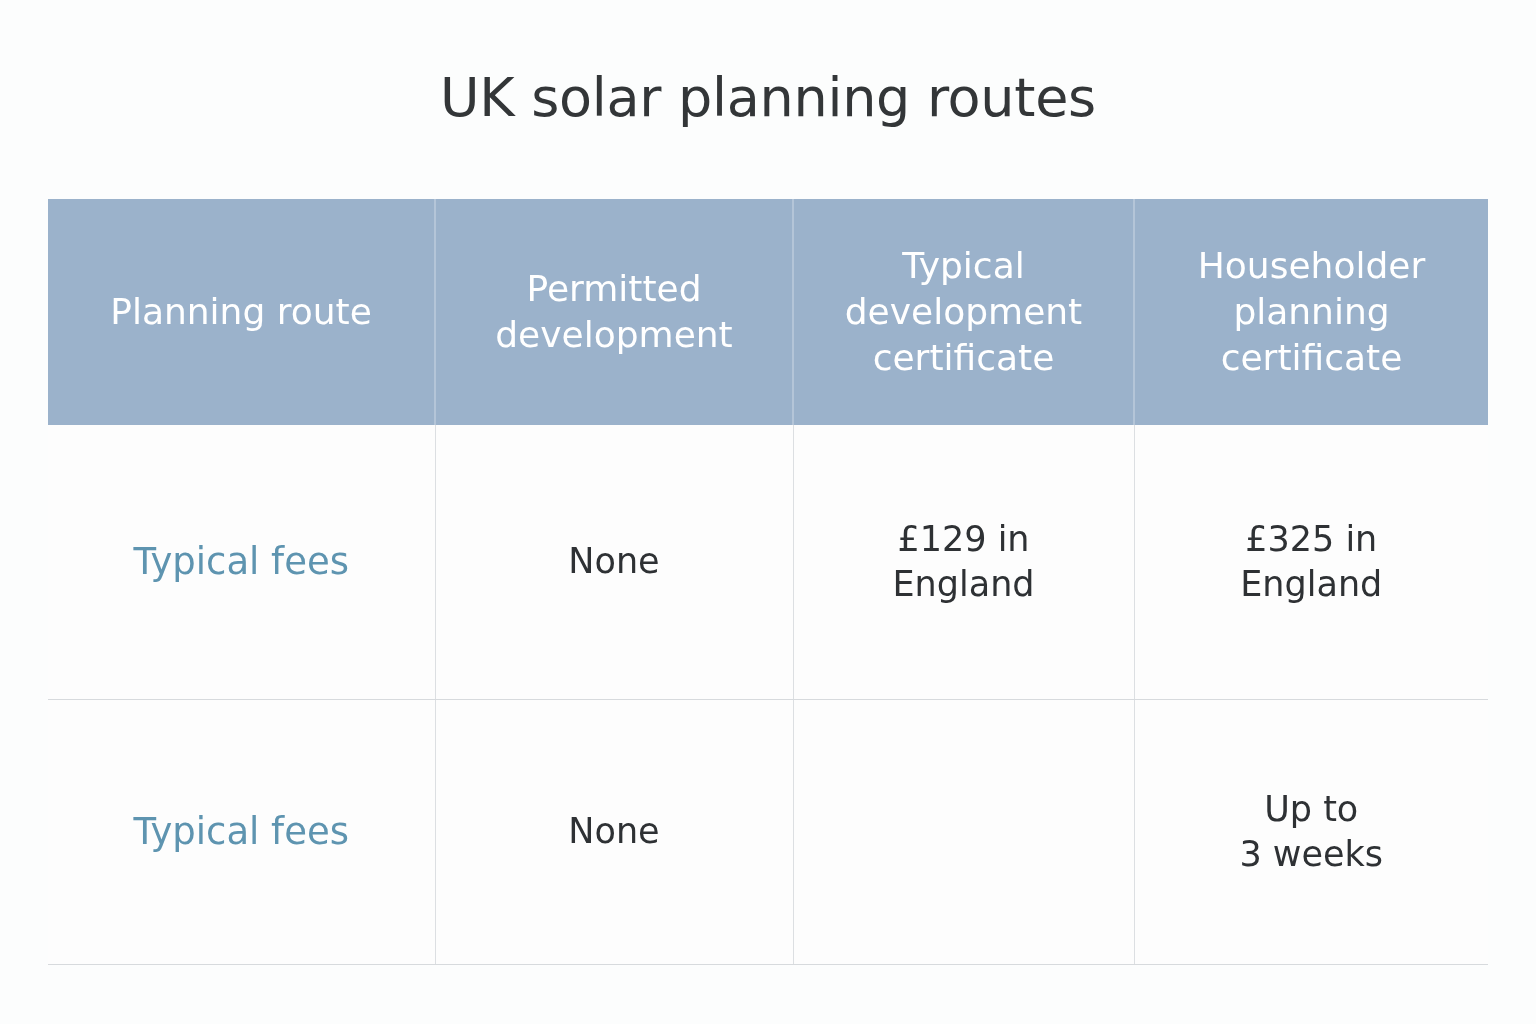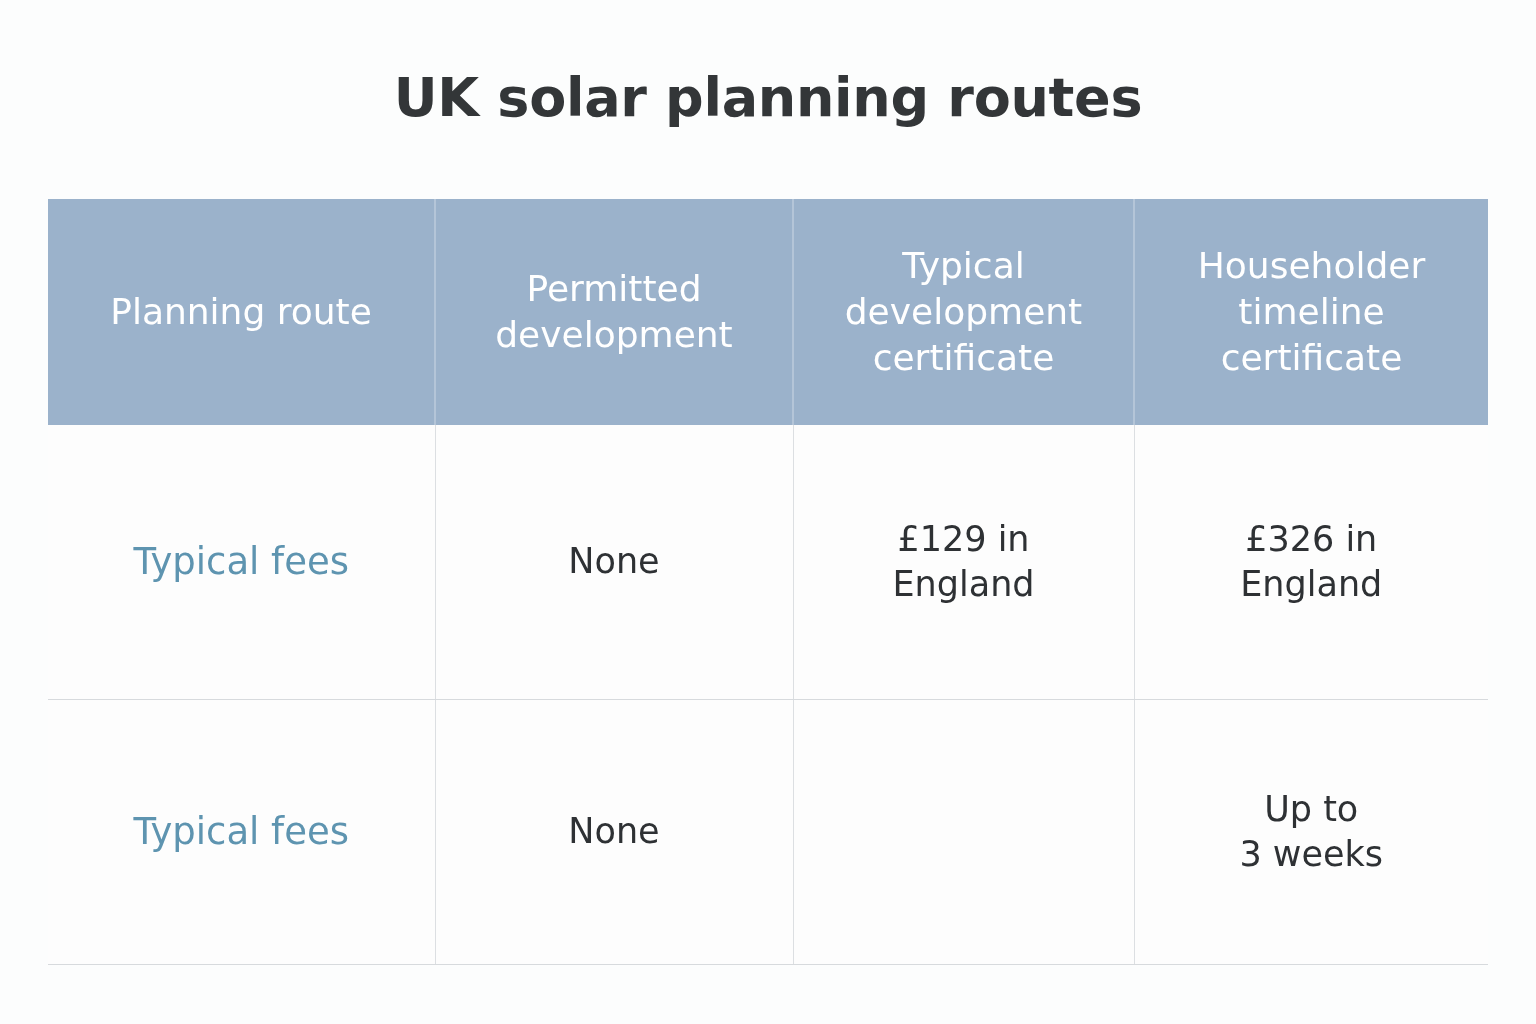--- a/index.html
+++ b/index.html
@@ -23,21 +23,21 @@
   }
 
   .page-title {
     position: absolute;
     left: 0;
     top: 68px;
     width: 1536px;
     text-align: center;
     font-family: "DejaVu Sans", sans-serif;
     font-size: 54px;
-    font-weight: 700;
+    font-weight: 400;
     color: #333638;
     letter-spacing: -0.3px;
     line-height: 1.1;
     white-space: nowrap;
   }
 
   .table-wrap {
     position: absolute;
     left: 48px;
     top: 199px;
@@ -127,37 +127,37 @@
             <span class="cell-line">Permitted</span>
             <span class="cell-line">development</span>
           </th>
           <th class="head-cell">
             <span class="cell-line">Typical</span>
             <span class="cell-line">development</span>
             <span class="cell-line">certificate</span>
           </th>
           <th class="head-cell">
             <span class="cell-line">Householder</span>
-            <span class="cell-line">timeline</span>
+            <span class="cell-line">planning</span>
             <span class="cell-line">certificate</span>
           </th>
         </tr>
       </thead>
       <tbody>
 
 
         <tr class="row-2">
           <td class="body-cell row-label">Typical fees</td>
           <td class="body-cell">None</td>
           <td class="body-cell">
             <span class="cell-line">£129 in</span>
             <span class="cell-line">England</span>
           </td>
           <td class="body-cell">
-            <span class="cell-line">£326 in</span>
+            <span class="cell-line">£325 in</span>
             <span class="cell-line">England</span>
           </td>
         </tr>
 
         <tr class="row-3">
           <td class="body-cell row-label">Typical fees</td>
           <td class="body-cell">None</td>
           <td class="body-cell empty-cell"></td>
           <td class="body-cell">
             <span class="cell-line">Up to</span>

